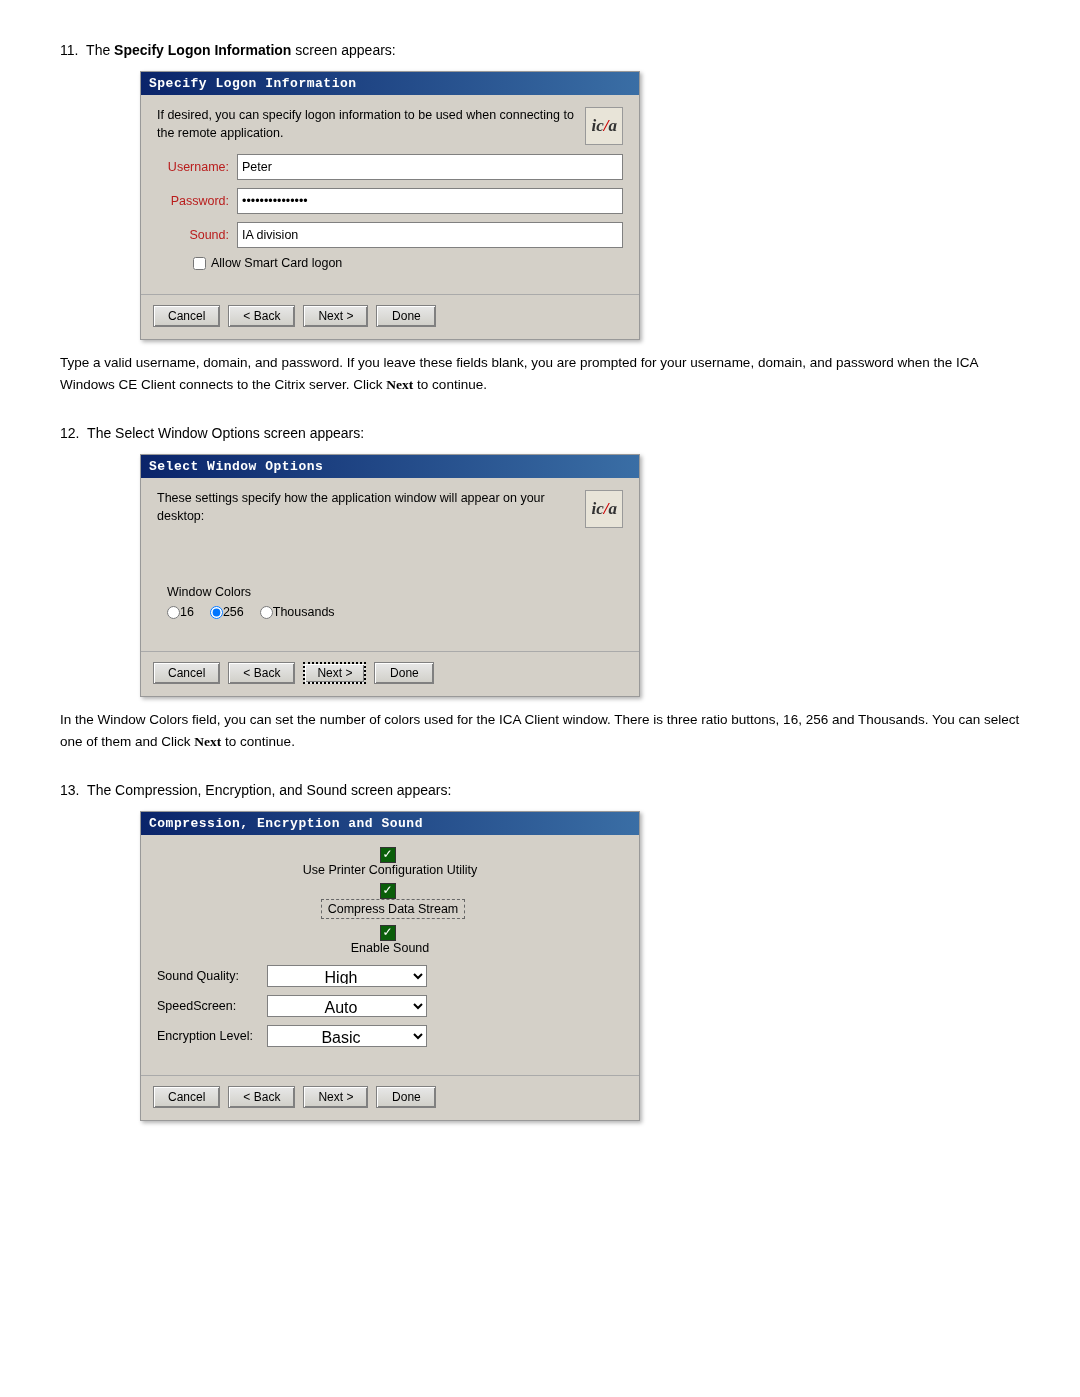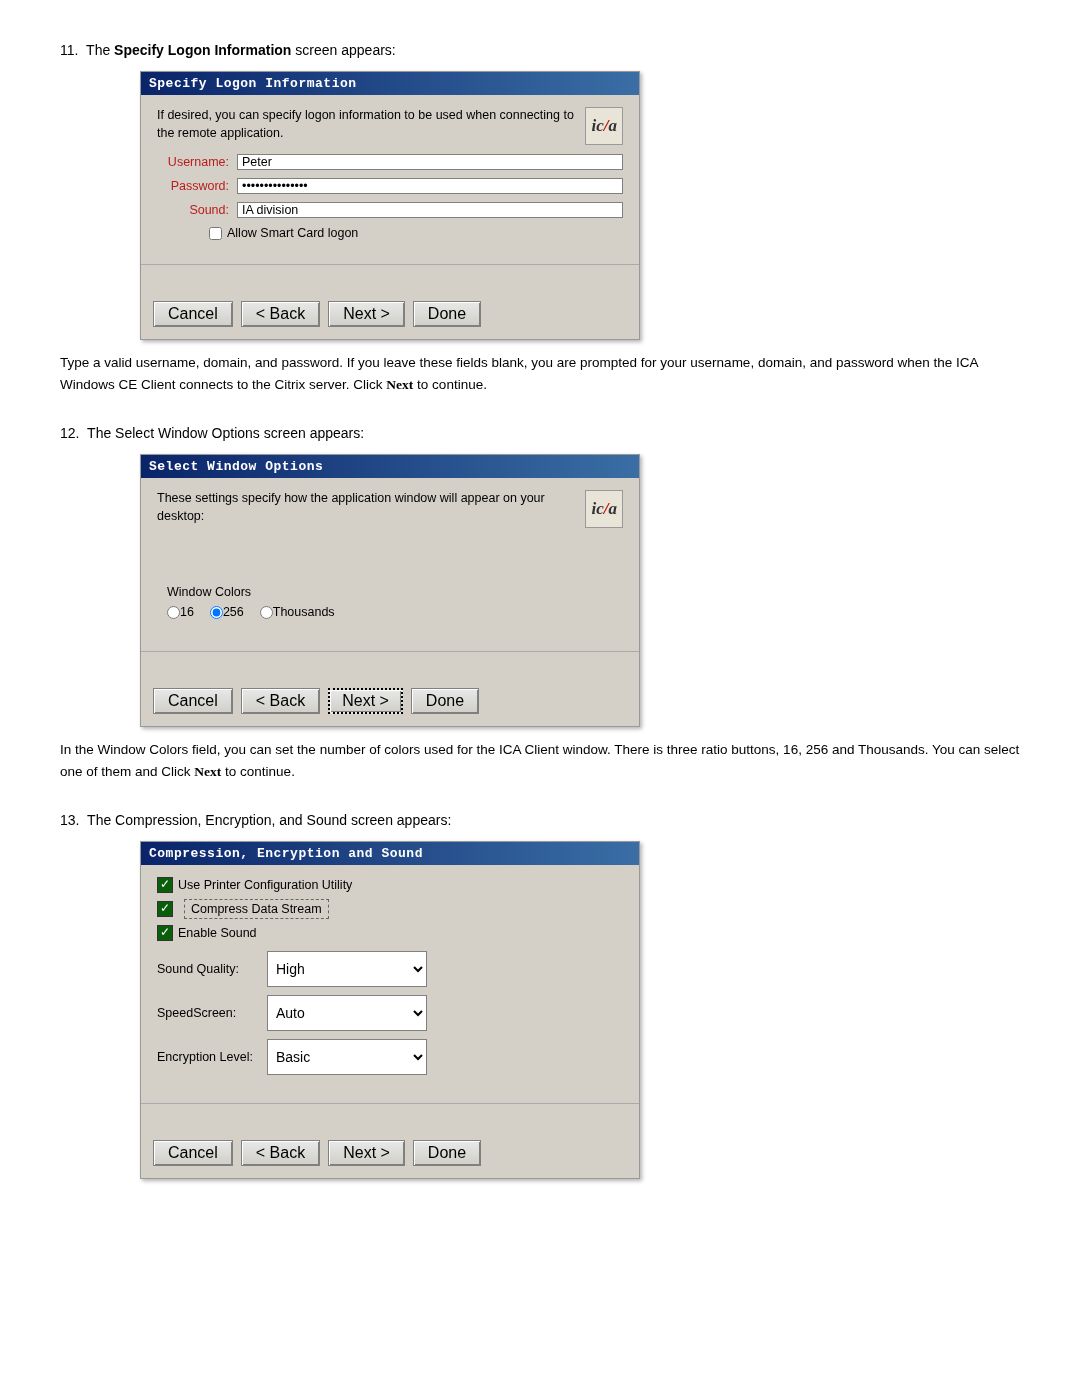--- a/index.html
+++ b/index.html
@@ -72,50 +72,49 @@
       color: #b91c1c;
       text-align: right;
       padding-right: 8px;
     }
     .form-input {
       flex: 1;
       border: 1px solid #808080;
       background: #fff;
       padding: 2px 4px;
       font-size: 12.5px;
-      height: 16px;
+      height: 26px;
     }
     .checkbox-row {
       display: flex;
       align-items: center;
-      margin: 8px 0 4px 52px;
+      margin: 8px 0 4px 36px;
       font-size: 12.5px;
     }
     .checkbox-row input[type=checkbox] {
       margin-right: 5px;
     }
 
     
     .btn-bar {
       display: flex;
       gap: 8px;
       padding: 10px 12px 12px 12px;
       border-top: 1px solid #aaa;
       background: #d4d0c8;
       margin-top: 8px;
     }
     .btn {
       border: 1px solid #808080;
       background: linear-gradient(to bottom, #e8e8e8, #d0cfc8);
       padding: 3px 14px;
-      font-size: 16px;
+      font-size: 12px;
       cursor: pointer;
       min-width: 60px;
       box-shadow: 1px 1px 0 #fff inset, -1px -1px 0 #808080 inset;
-      margin-top: 26px;
     }
     .btn-focused {
       border: 2px dotted #000;
       padding: 2px 12px;
     }
 
     
     .window-colors-section {
       margin: 60px 0 12px 10px;
     }
@@ -133,20 +132,21 @@
       display: flex;
       align-items: center;
     }
 
     
     .checkbox-item {
       display: flex;
       align-items: center;
       margin-bottom: 6px;
       font-size: 12.5px;
+      flex-direction: column;
     }
     .check-icon {
       display: inline-block;
       width: 16px;
       height: 16px;
       background: #0a5e0a;
       margin-right: 5px;
       position: relative;
       border: 1px solid #333;
     }
@@ -165,23 +165,24 @@
     }
     .select-label {
       width: 110px;
       font-size: 12.5px;
     }
     .select-field {
       width: 160px;
       border: 1px solid #808080;
       background: #fff;
       padding: 2px 4px;
-      font-size: 14px;
-      height: 36px;
+      font-size: 16px;
+      height: 22px;
       appearance: auto;
+      text-align: center;
     }
 
     
     .ica-logo {
       display: inline-block;
       font-style: italic;
       font-weight: bold;
       font-size: 17px;
       font-family: serif;
       border: 1px solid #999;

